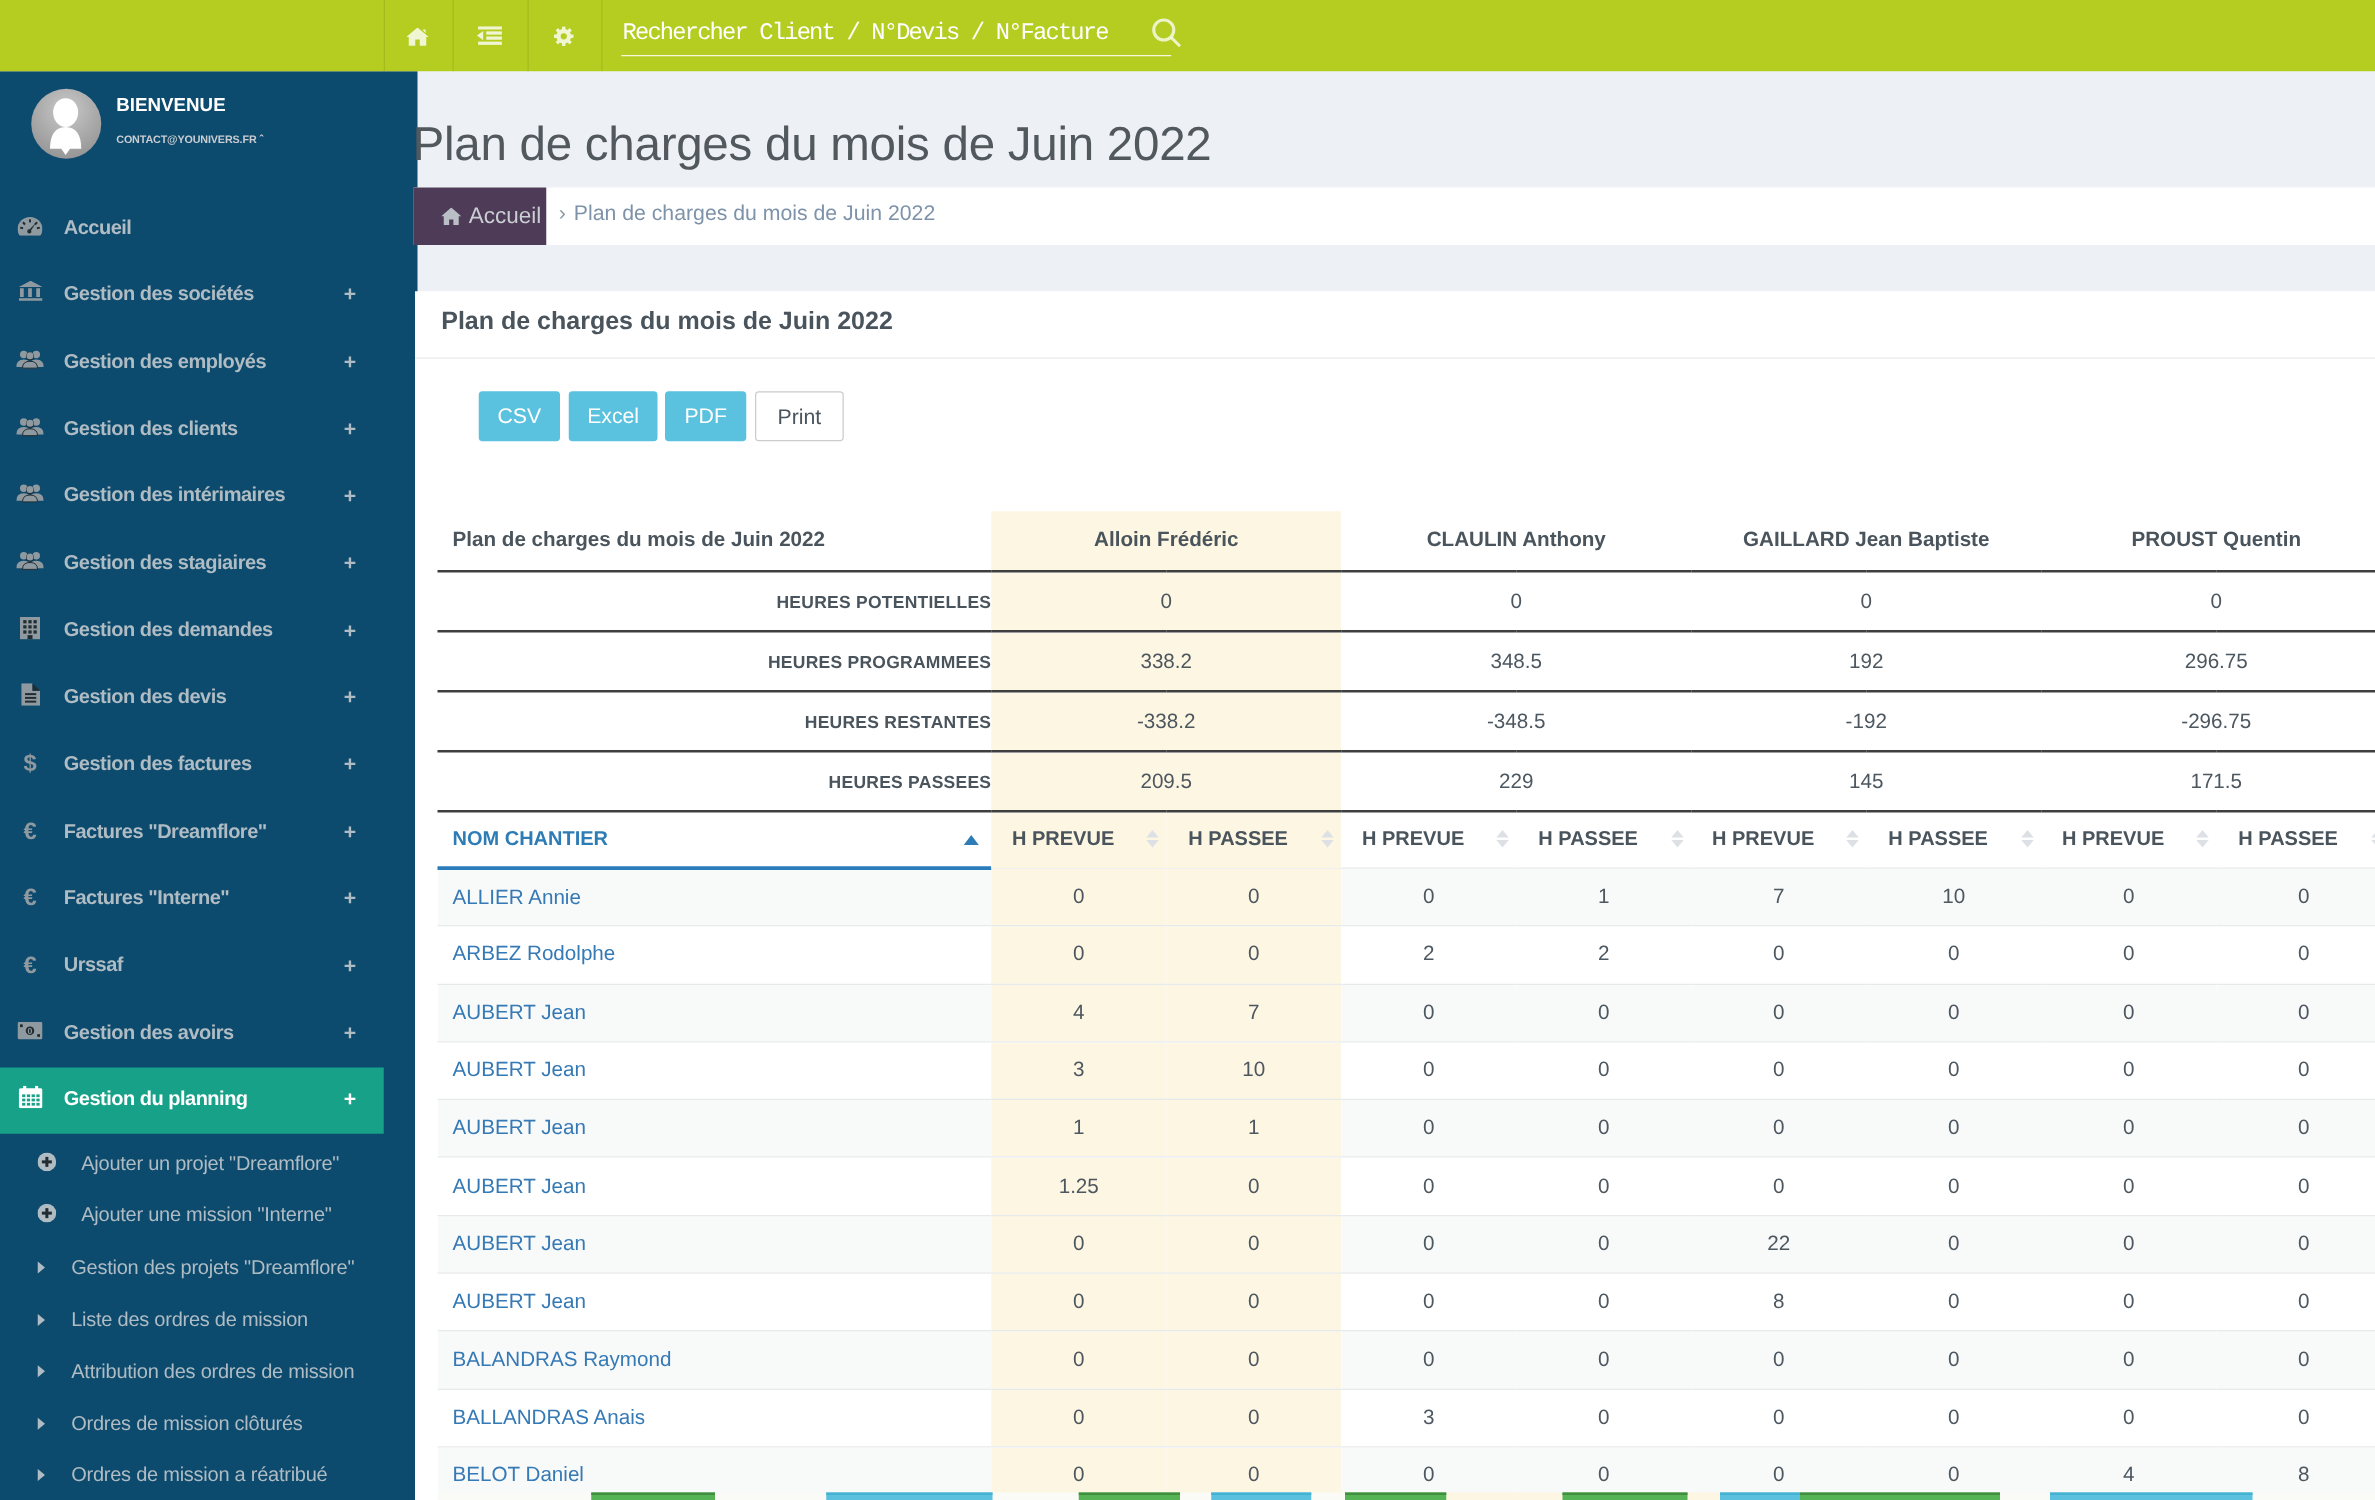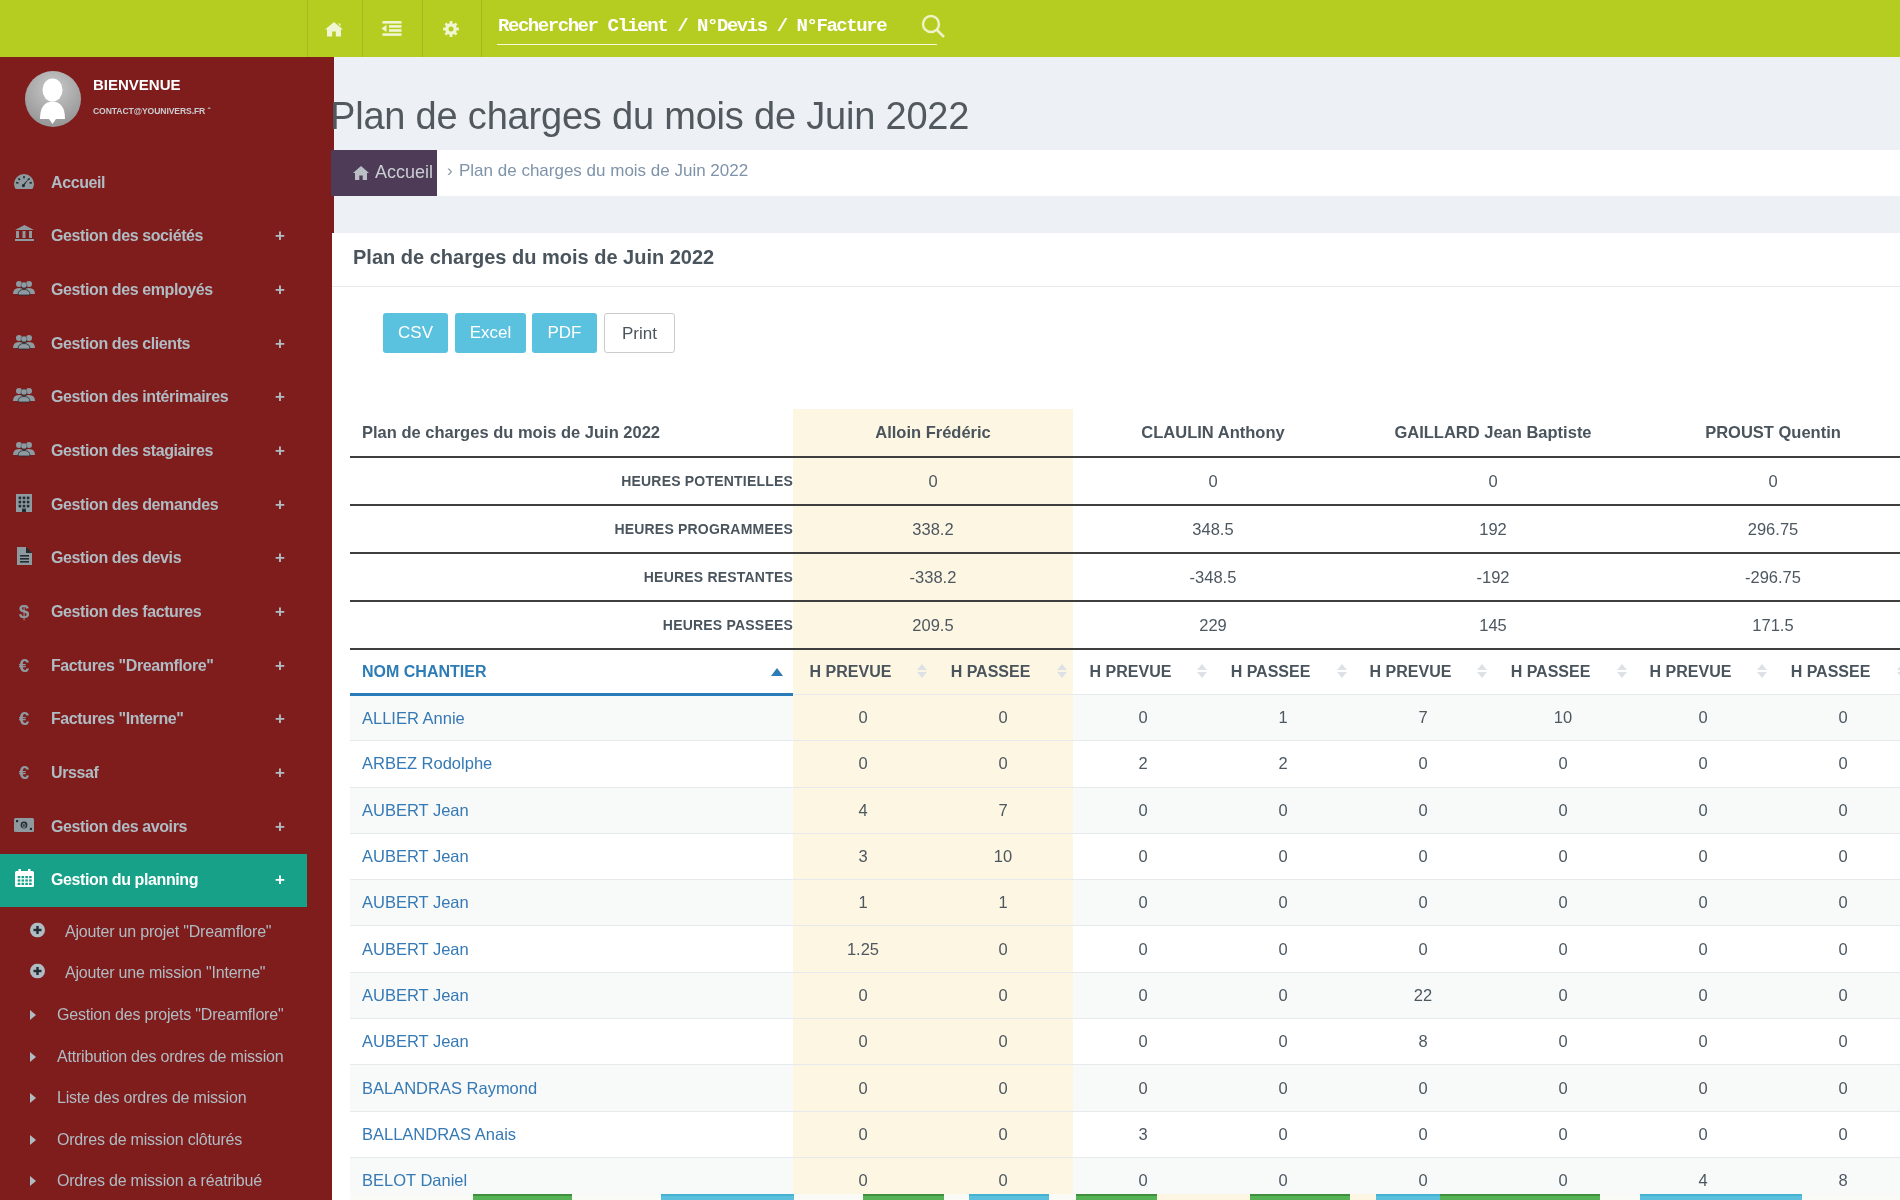--- a/index.html
+++ b/index.html
@@ -5,25 +5,25 @@
 * { margin:0; padding:0; box-sizing:border-box; }
 html,body { width:1900px; height:1200px; overflow:hidden; background:#edf0f5;
   font-family:"Liberation Sans", sans-serif; }
 
 
 .topbar { position:absolute; left:0; top:0; width:1900px; height:57px; background:#b5cd20; }
 .logo { position:absolute; left:0; top:0; width:307px; height:57px; }
 .navsep { position:absolute; top:0; width:1px; height:57px; background:rgba(0,0,0,.09); }
 .navicon { position:absolute; top:0; height:57px; }
 .searchtxt { position:absolute; left:498px; top:15px; font-family:"Liberation Mono", monospace;
-  font-weight:bold; font-size:19px; color:#fff; letter-spacing:-1.45px; white-space:nowrap; }
+  font-weight:normal; font-size:19px; color:#fff; letter-spacing:-1.45px; white-space:nowrap; }
 .searchline { position:absolute; left:497px; top:44px; width:440px; height:1px; background:rgba(255,255,255,.85); }
 
 
-.sidebar { position:absolute; left:0; top:57px; width:334px; height:1143px; background:#7f1d1d; }
+.sidebar { position:absolute; left:0; top:57px; width:334px; height:1143px; background:#0c4a6e; }
 .avatar { position:absolute; left:25px; top:14px; width:56px; height:56px; border-radius:50%;
   background:radial-gradient(circle at 50% 30%, #c9c9c9, #8a8a8a); overflow:hidden; }
 .welcome { position:absolute; left:93px; top:19px; color:#fff; font-size:15px; font-weight:bold; letter-spacing:0px; }
 .mail { position:absolute; left:93px; top:49px; color:#c9cdd1; font-size:8.6px; font-weight:bold; letter-spacing:-0.1px; }
 ul.menu { position:absolute; left:0; top:99px; width:307px; list-style:none; }
 ul.menu > li { position:relative; height:53.66px; }
 ul.menu > li .mi { position:absolute; left:12px; top:50%; transform:translateY(-50%); width:24px; text-align:center; color:#8f9aa0; }
 ul.menu > li .mt { position:absolute; left:51px; top:50%; transform:translateY(-50%);
   color:#b0bcc3; font-size:16px; font-weight:bold; letter-spacing:-0.4px; white-space:nowrap; }
 ul.menu > li .plus { position:absolute; left:275px; top:50%; transform:translateY(-50%);
@@ -275,27 +275,27 @@
     <li>
         <span class="si"><svg width="6" height="10" viewBox="0 0 6 10">
             <path d="M0 0 L6 5 L0 10 Z" fill="#b0bcc3"></path>
           </svg></span>
         <span class="st">Gestion des projets "Dreamflore"</span>
       </li>
     <li>
         <span class="si"><svg width="6" height="10" viewBox="0 0 6 10">
             <path d="M0 0 L6 5 L0 10 Z" fill="#b0bcc3"></path>
           </svg></span>
-        <span class="st">Attribution des ordres de mission</span>
+        <span class="st">Liste des ordres de mission</span>
       </li>
     <li>
         <span class="si"><svg width="6" height="10" viewBox="0 0 6 10">
             <path d="M0 0 L6 5 L0 10 Z" fill="#b0bcc3"></path>
           </svg></span>
-        <span class="st">Liste des ordres de mission</span>
+        <span class="st">Attribution des ordres de mission</span>
       </li>
     <li>
         <span class="si"><svg width="6" height="10" viewBox="0 0 6 10">
             <path d="M0 0 L6 5 L0 10 Z" fill="#b0bcc3"></path>
           </svg></span>
         <span class="st">Ordres de mission clôturés</span>
       </li>
     <li>
         <span class="si"><svg width="6" height="10" viewBox="0 0 6 10">
             <path d="M0 0 L6 5 L0 10 Z" fill="#b0bcc3"></path>

